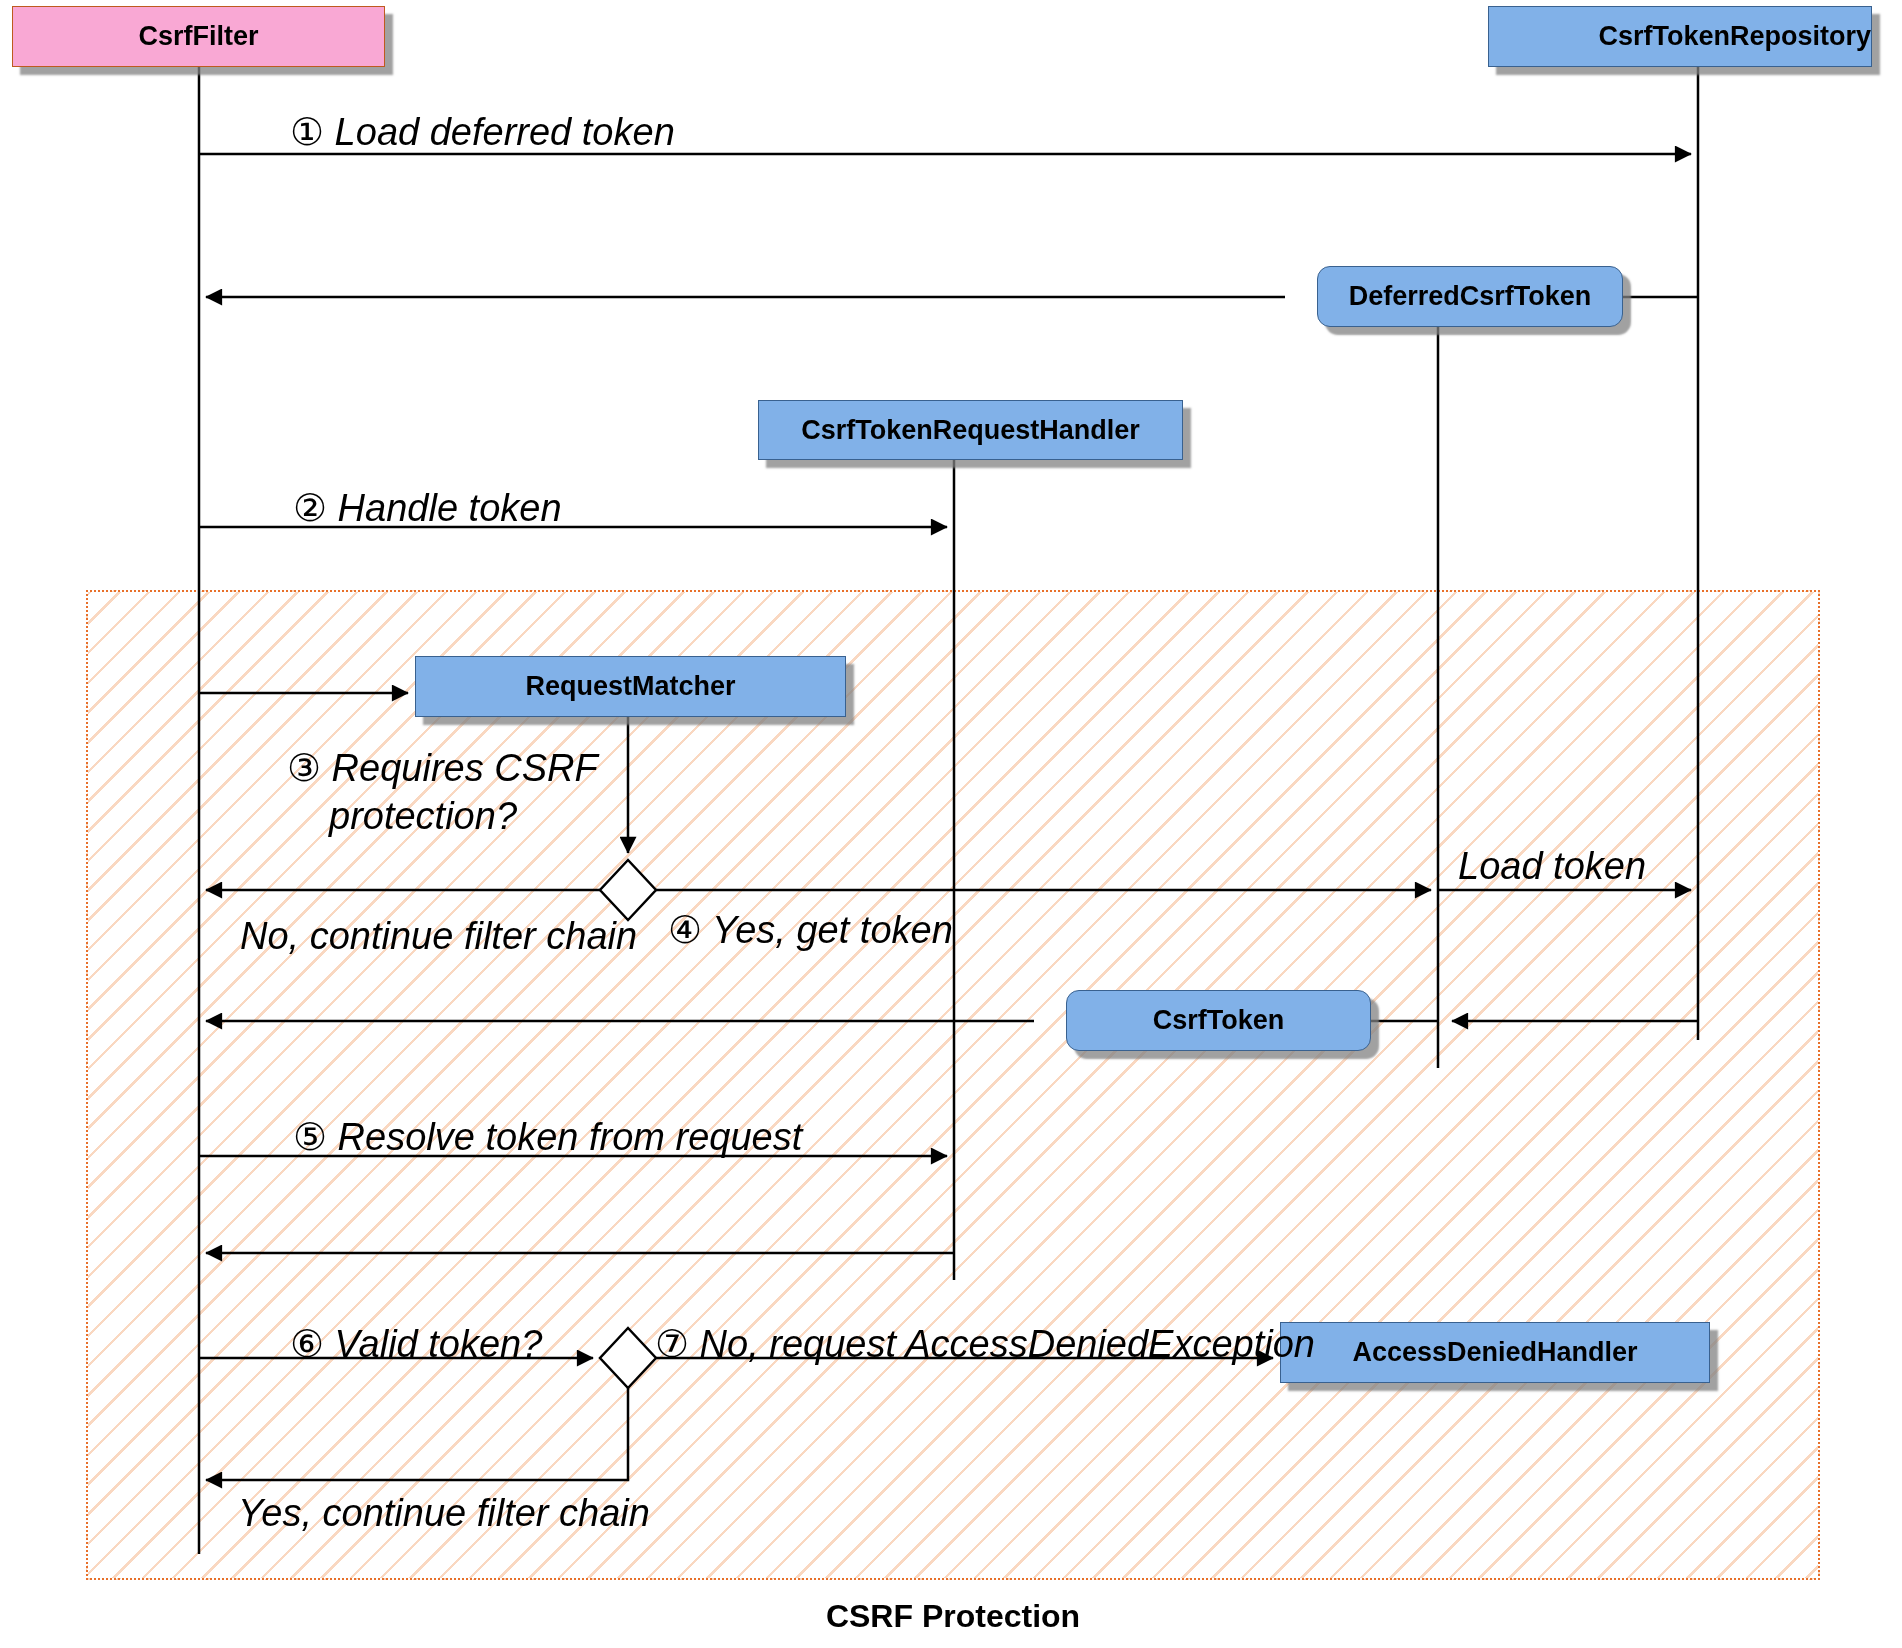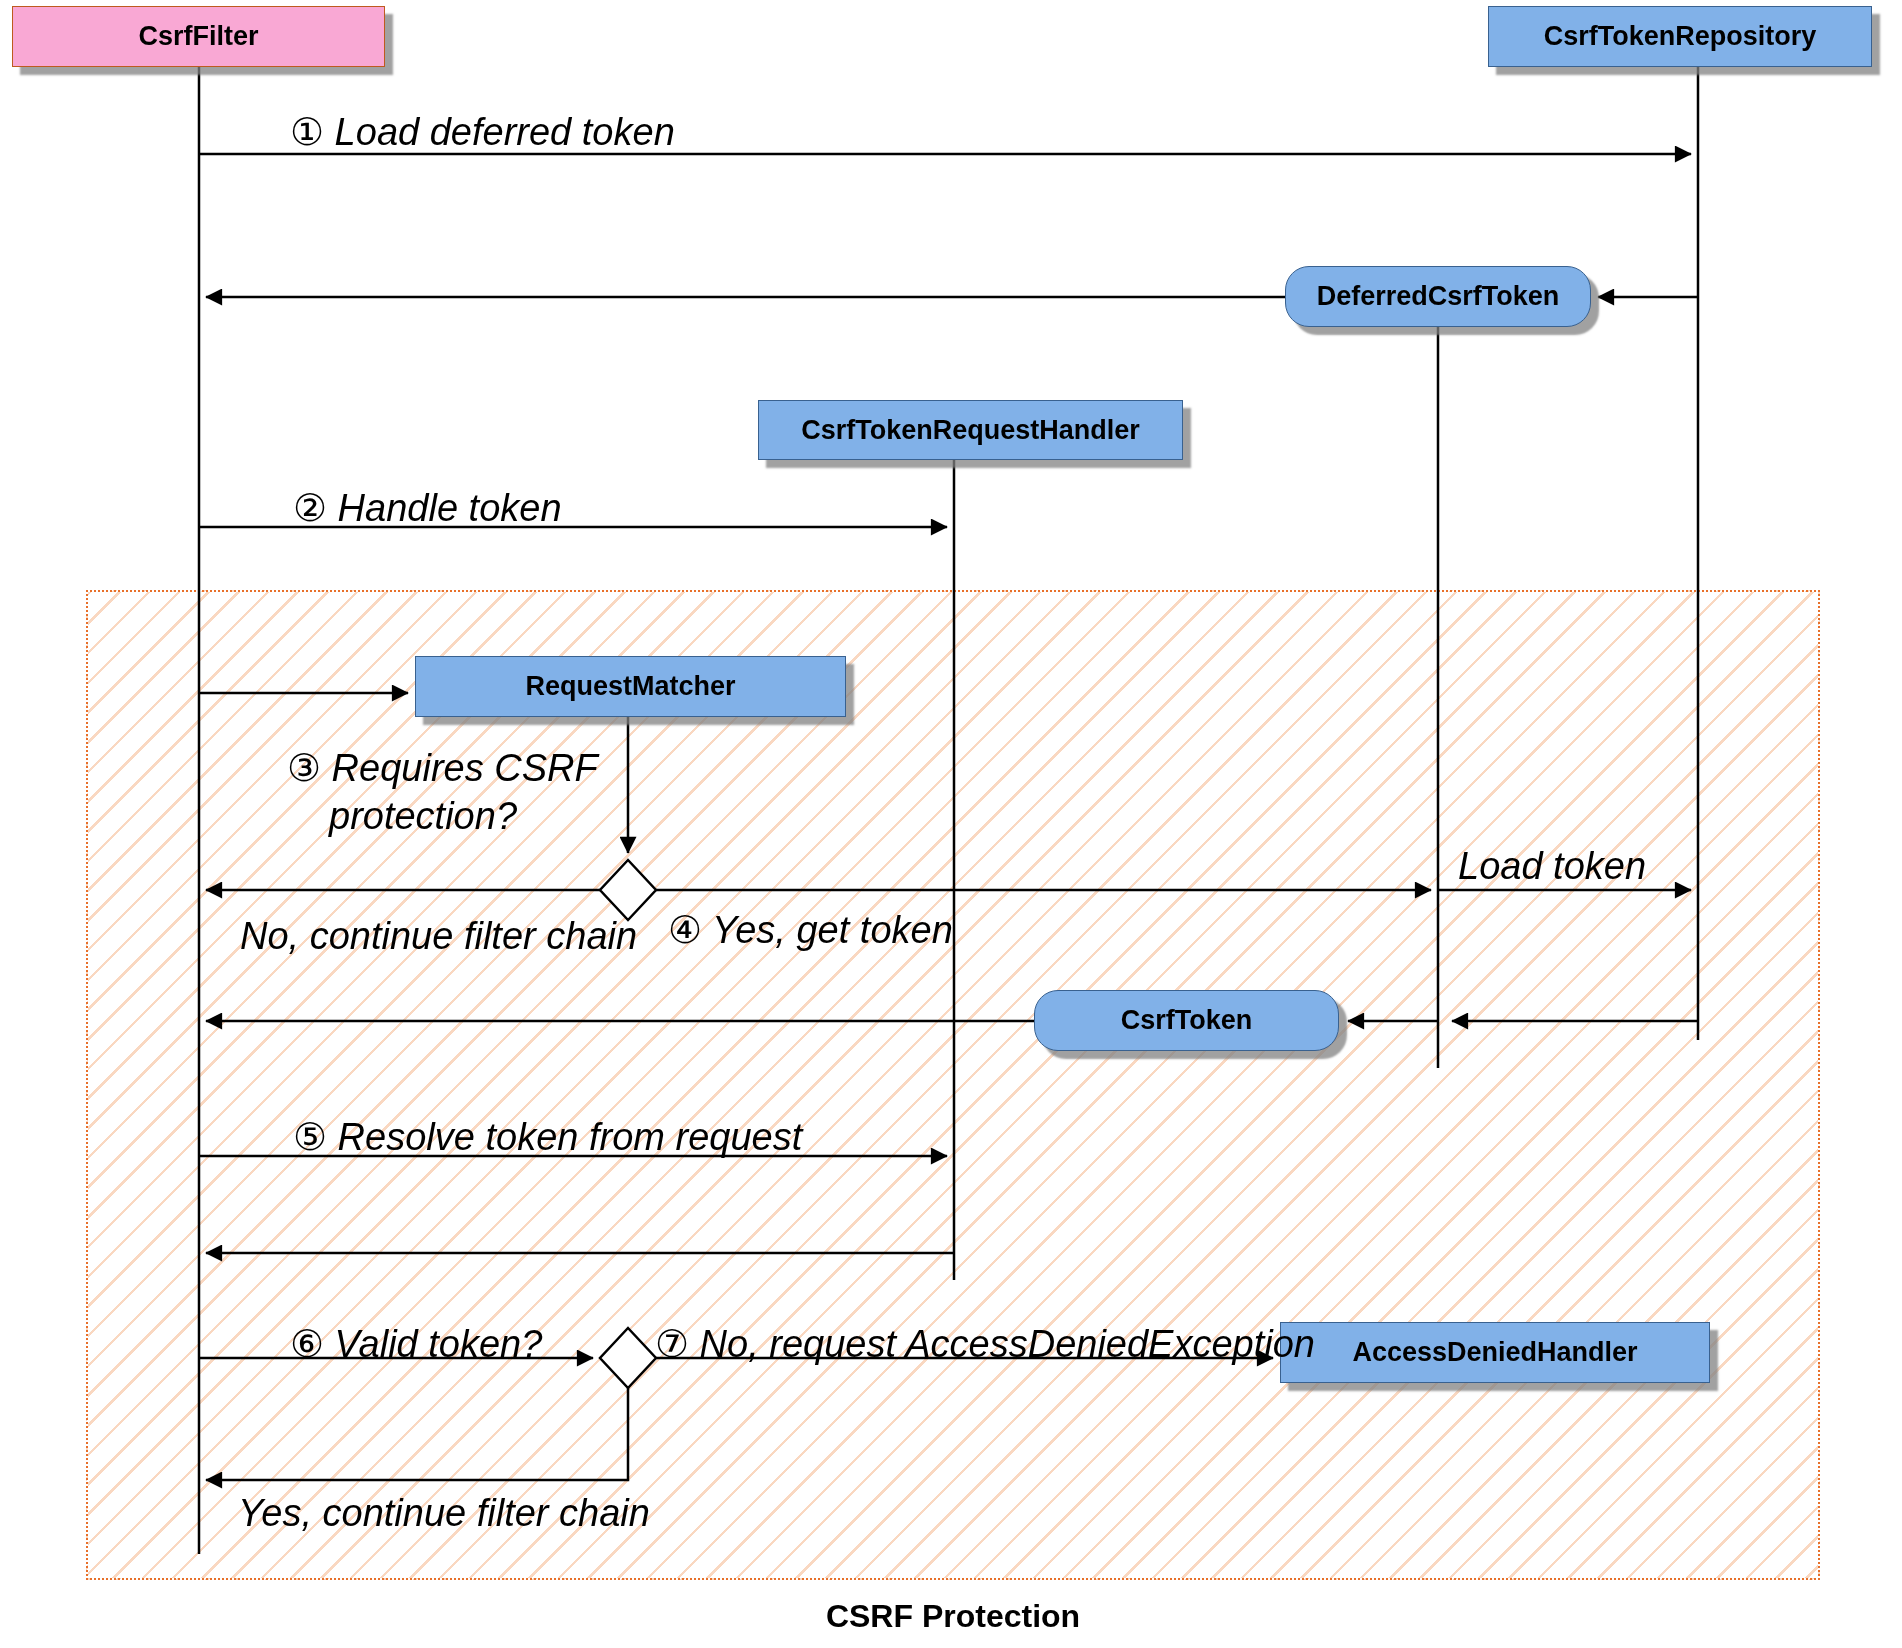--- a/index.html
+++ b/index.html
@@ -20,21 +20,21 @@
   svg.wires .diamond { fill:#fff; stroke:#000; stroke-width:2.5; }
   svg.wires marker path { fill:#000; stroke:none; }
 
   .node {
     position:absolute; display:flex; align-items:center; justify-content:center;
     font-weight:bold; font-size:27px; text-align:center;
     border:1.5px solid; box-shadow:8px 8px 2px rgba(130,130,130,0.75);
   }
   .node.orange { background:#f9a8d4; border-color:#BE5A1E; }
   .node.blue   { background:#81B1E8; border-color:#39618F; }
-  .node.rounded { border-radius:24px; }
+  .node.rounded { border-radius:13px;margin-left:32px; }
 
   .lbl { position:absolute; font-size:38px; white-space:nowrap;font-style:italic; }
   .lbl.wrap { white-space:normal; padding-left:42px; text-indent:-42px; line-height:1.25; }
   .caption { position:absolute; left:86px; top:1598px; width:1734px;
              text-align:center; font-weight:bold; font-size:32px; }
 </style>
 </head>
 <body>
 
 <div class="stage">
@@ -84,21 +84,21 @@
 
     <line x1="656" y1="1358" x2="1273" y2="1358" marker-end="url(#ah)"></line>
 
     <polyline points="628,1388 628,1480 206,1480" marker-end="url(#ah)"></polyline>
   </svg>
 
   <div class="node orange" style="left:12px; top:6px; width:373px; height:61px;">
     <span>CsrfFilter</span>
   </div>
 
-  <div class="node blue" style="left:1488px; top:6px; width:384px; height:61px;">
+  <div class="node blue" style="left:1488px; top:6px; width:384px; height:61px;justify-content:flex-end;">
     <span>CsrfTokenRepository</span>
   </div>
 
   <div class="node blue rounded" style="left:1285px; top:266px; width:306px; height:61px;">
     <span>DeferredCsrfToken</span>
   </div>
 
   <div class="node blue" style="left:758px; top:400px; width:425px; height:60px;">
     <span>CsrfTokenRequestHandler</span>
   </div>

